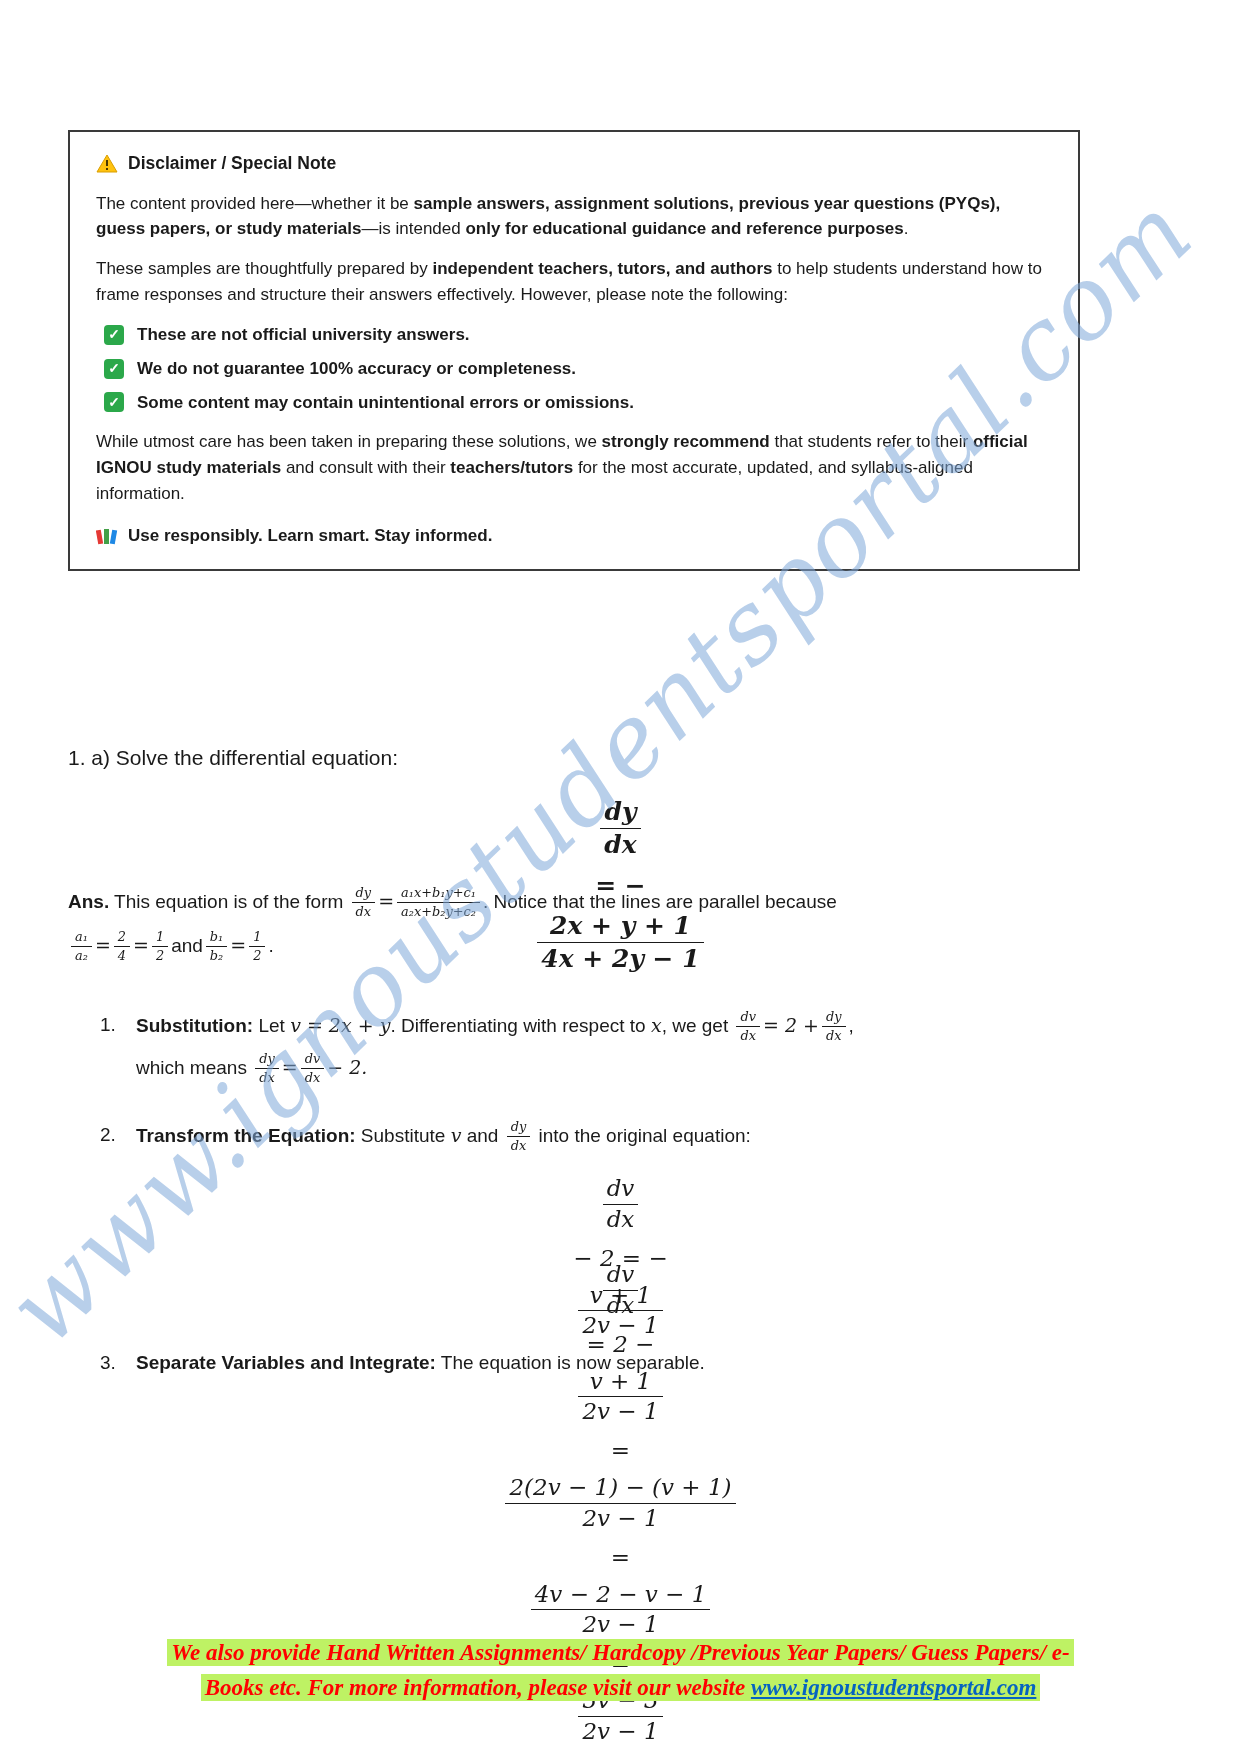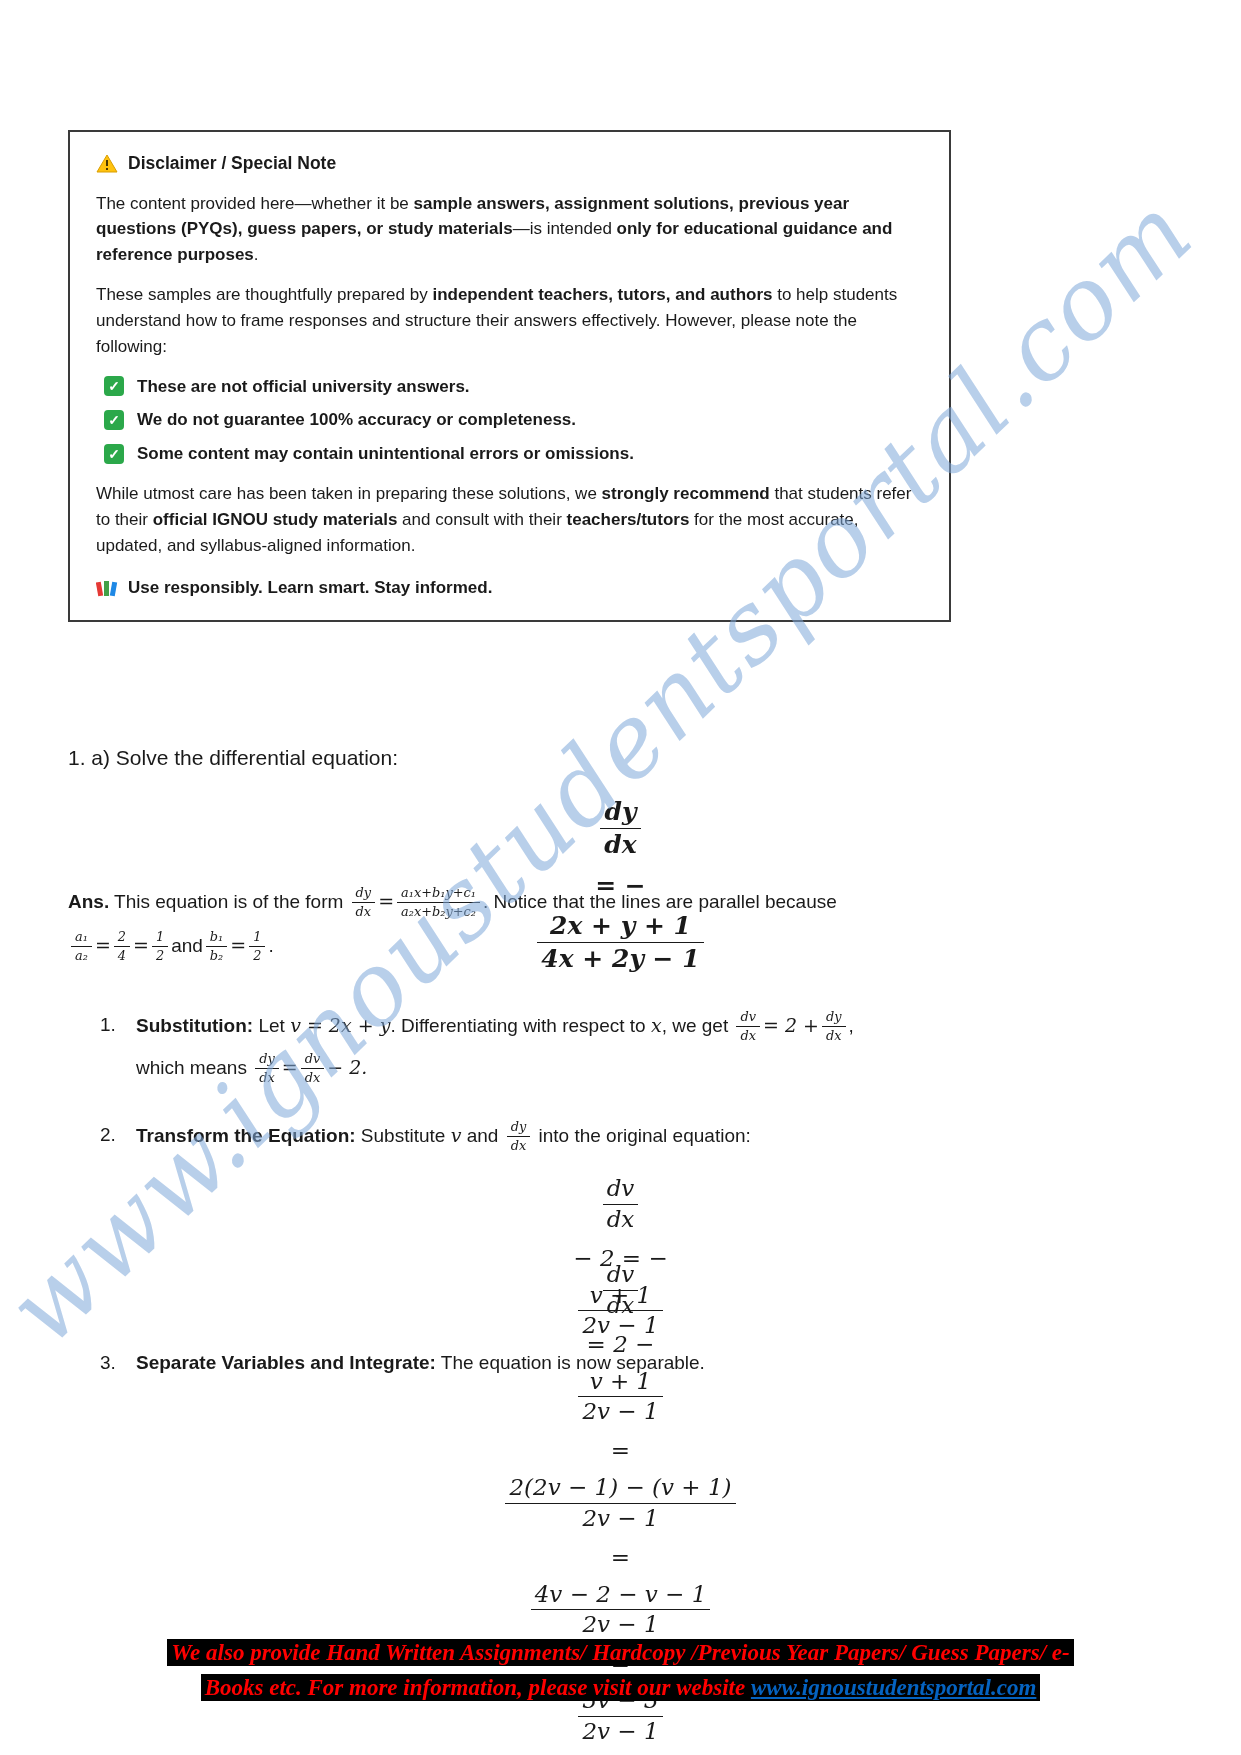--- a/index.html
+++ b/index.html
@@ -10,21 +10,21 @@
   
   .watermark {
     position:absolute; left:600px; top:770px;
     transform:translate(-50%,-50%) rotate(-44deg);
     font-family:"DejaVu Serif", serif; font-style:italic;
     font-size:100px; letter-spacing:2px; white-space:nowrap;
     color:#7FA8D9; opacity:0.55; z-index:6; pointer-events:none;
   }
   
   .disclaimer-box {
-    position:absolute; left:68px; top:130px; width:883px; box-sizing:border-box;
+    position:absolute; left:68px; top:130px; width:1012px; box-sizing:border-box;
     border:2px solid #3a3a3a; padding:16px 26px 20px 26px;
     font-size:17px; line-height:1.52; z-index:2;
   }
   .disc-title-row { display:flex; align-items:center; gap:10px; font-weight:bold; font-size:17.5px; margin:2px 0 4px 0; }
   .disc-p { margin:14px 0; }
   .b { font-weight:bold; }
   .check-row { display:flex; align-items:center; gap:13px; margin:8px 0 8px 8px; font-weight:bold; }
   .check-icon {
     width:20px; height:20px; flex:0 0 auto; background:#2BA84A; border-radius:4px;
     color:#fff; display:inline-flex; align-items:center; justify-content:center;
@@ -60,21 +60,21 @@
     display:flex; justify-content:center; align-items:center; gap:12px; font-size:23px;
   }
   .eqA { top:1176px; }
   .eqB { top:1262px; }
   
   .page-footer {
     position:absolute; left:0; top:1636px; width:100%; z-index:2;
     text-align:center; font-family:"Liberation Serif","DejaVu Serif",serif;
     font-style:italic; font-weight:bold; font-size:23px; line-height:1.5; color:#FF0000;
   }
-  .hl { background:#000000; padding:1px 4px; }
+  .hl { background:#bef264; padding:1px 4px; }
   .site-link { color:#0563C1; text-decoration:underline; cursor:pointer; }
 </style>
 </head>
 <body>
 
 <div class="page">
 
   <div class="watermark">www.ignoustudentsportal.com</div>
 
   <div class="disclaimer-box">

